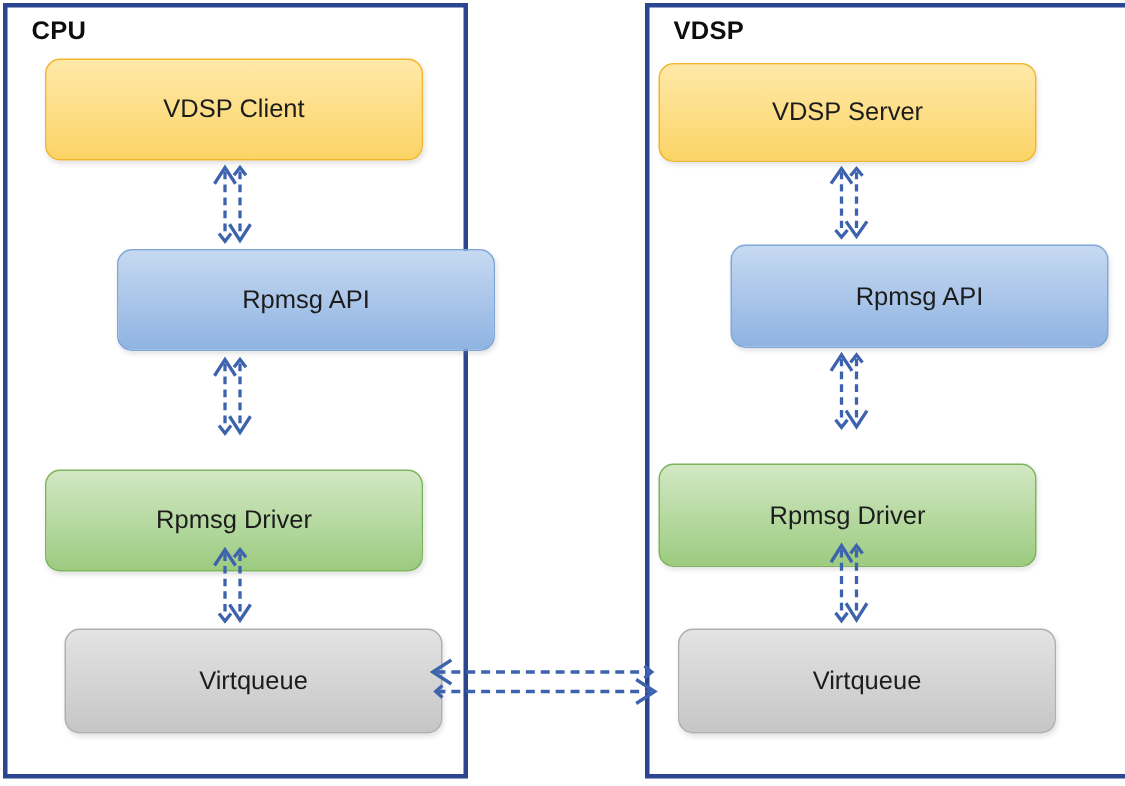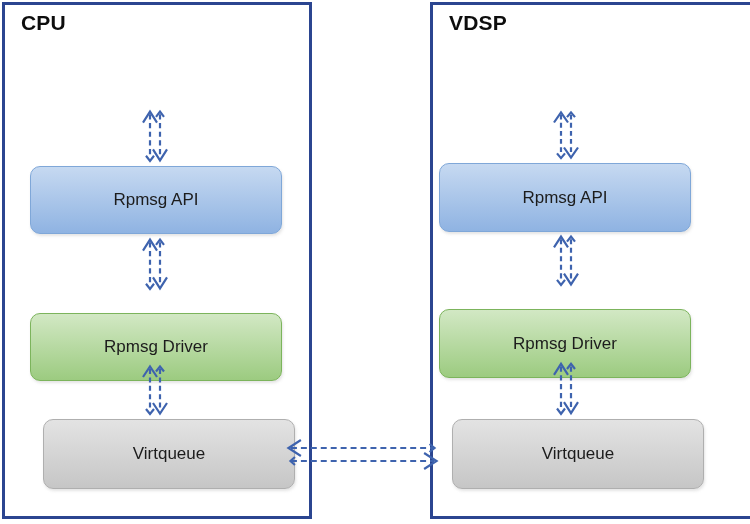--- a/index.html
+++ b/index.html
@@ -8,30 +8,30 @@
     font-family:"Liberation Sans",sans-serif;overflow:hidden;
   }
   .container-box{
     position:absolute;box-sizing:border-box;
     border:3px solid #2B4590;background:#ffffff;
   }
   .container-box.cpu{left:2px;top:2px;width:310px;height:517px;}
   .container-box.vdsp{left:430px;top:2px;width:324px;height:517px;}
   .container-title{
     position:absolute;left:16px;top:6px;
-    font-size:21px;font-weight:bold;color:#0d0d0d;letter-spacing:.2px;
+    font-size:17px;font-weight:bold;color:#0d0d0d;letter-spacing:.2px;
   }
   .node{
     position:absolute;box-sizing:border-box;border-radius:10px;
     display:flex;align-items:center;justify-content:center;
     font-size:17px;color:#1c1c1c;border:1.6px solid;
     box-shadow:1px 2px 3px rgba(130,130,130,.22);
   }
   .node.orange{background:linear-gradient(180deg,#FFE9A9 0%,#FBD466 100%);border-color:#F2B62C;}
-  .node.blue  {background:linear-gradient(180deg,#C6D9F1 0%,#8FB3E2 100%);border-color:#7FA7D8;}
+  .node.blue  {background:linear-gradient(180deg,#C6D9F1 0%,#8FB3E2 100%);border-color:#7FA7D8;margin-left:48px;}
   .node.green {background:linear-gradient(180deg,#D2E8C4 0%,#9CCB80 100%);border-color:#7CB45C;margin-top:19px;}
   .node.gray  {background:linear-gradient(180deg,#E3E3E3 0%,#C6C6C6 100%);border-color:#AFAFAF;margin-left:13px;}
   
   .n-l{left:30px;width:252px;}
   .n-l1{top:39px;height:68px;}
   .n-l2{top:166px;height:68px;}
   .n-l3{top:294px;height:68px;}
   .n-l4{top:419px;height:70px;}
   
   .n-r{left:439px;width:252px;}
@@ -77,24 +77,26 @@
   </svg>
 
   <div class="container-box cpu">
     <div class="container-title">CPU</div>
   </div>
 
   <div class="container-box vdsp">
     <div class="container-title">VDSP</div>
   </div>
 
+  <div class="node orange n-l n-l1">VDSP Client</div>
   <div class="node blue n-l n-l2">Rpmsg API</div>
   <div class="node green n-l n-l3">Rpmsg Driver</div>
   <div class="node gray n-l n-l4">Virtqueue</div>
 
+  <div class="node orange n-r n-r1">VDSP Server</div>
   <div class="node blue n-r n-r2">Rpmsg API</div>
   <div class="node green n-r n-r3">Rpmsg Driver</div>
   <div class="node gray n-r n-r4">Virtqueue</div>
 
   <svg class="arrow a-lcol a-v1" viewBox="0 0 34 56" preserveAspectRatio="none">
       <use href="#varrow"></use>
     </svg>
   <svg class="arrow a-lcol a-v2" viewBox="0 0 34 56" preserveAspectRatio="none">
       <use href="#varrow"></use>
     </svg>

